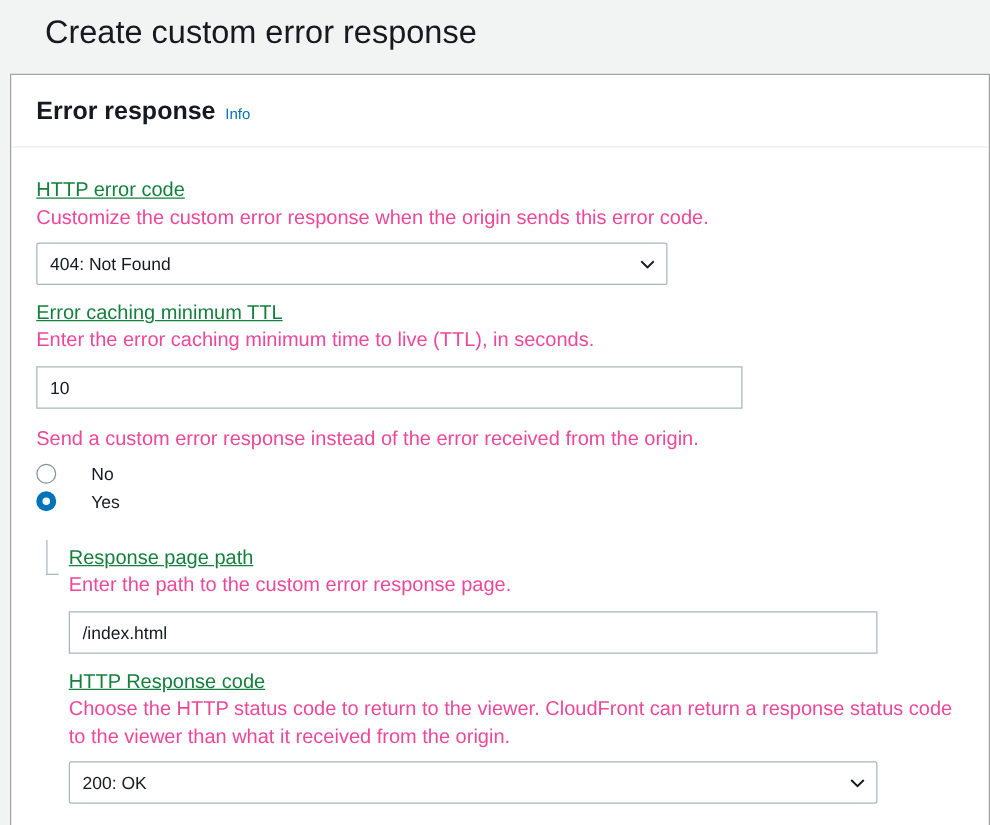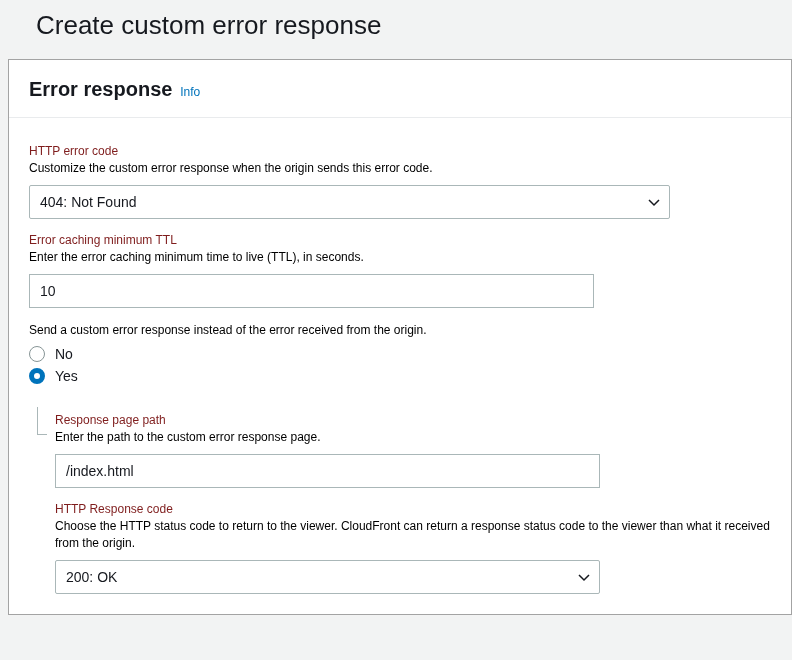--- a/index.html
+++ b/index.html
@@ -45,34 +45,35 @@
       margin-left: 4px;
       cursor: pointer;
     }
     .panel-body {
       padding: 12px 20px 20px 20px;
     }
     .field-group {
       margin-top: 14px;
     }
     .field-label {
-      font-size: 12px;
+      font-size: 16px;
       font-weight: 400;
-      color: #7f1d1d;
+      color: #15803d;
       margin-bottom: 2px;
+      text-decoration: underline;
     }
     .field-hint {
-      font-size: 12px;
-      color: #000000;
+      font-size: 16px;
+      color: #ec4899;
       margin-bottom: 8px;
       line-height: 1.4;
     }
     .select-wrap {
       position: relative;
-      width: 641px;
+      width: 505px;
     }
     .select-control {
       width: 100%;
       height: 34px;
       border: 1px solid #aab7b8;
       border-radius: 2px;
       background: #fff;
       padding: 0 32px 0 10px;
       font-size: 14px;
       color: #16191f;
@@ -95,20 +96,21 @@
       background: #fff;
       padding: 0 10px;
       font-size: 14px;
       color: #16191f;
     }
     .radio-row {
       display: flex;
       align-items: center;
       margin-top: 6px;
       cursor: pointer;
+      gap: 18px;
     }
     .radio-circle {
       width: 16px;
       height: 16px;
       border: 1px solid #879596;
       border-radius: 50%;
       margin-right: 10px;
       display: flex;
       align-items: center;
       justify-content: center;
@@ -133,21 +135,21 @@
       width: 10px;
       height: 28px;
       border-left: 1px solid #aab7b8;
       border-bottom: 1px solid #aab7b8;
     }
     .nested-content {
       padding-left: 18px;
     }
     .nested-content .select-wrap,
     .nested-content .text-input {
-      width: 545px;
+      width: 647px;
     }
   </style>
 </head>
 <body>
 
 <div class="page-header">
   <h1 class="page-title">Create custom error response</h1>
 </div>
 
 <div class="panel">

